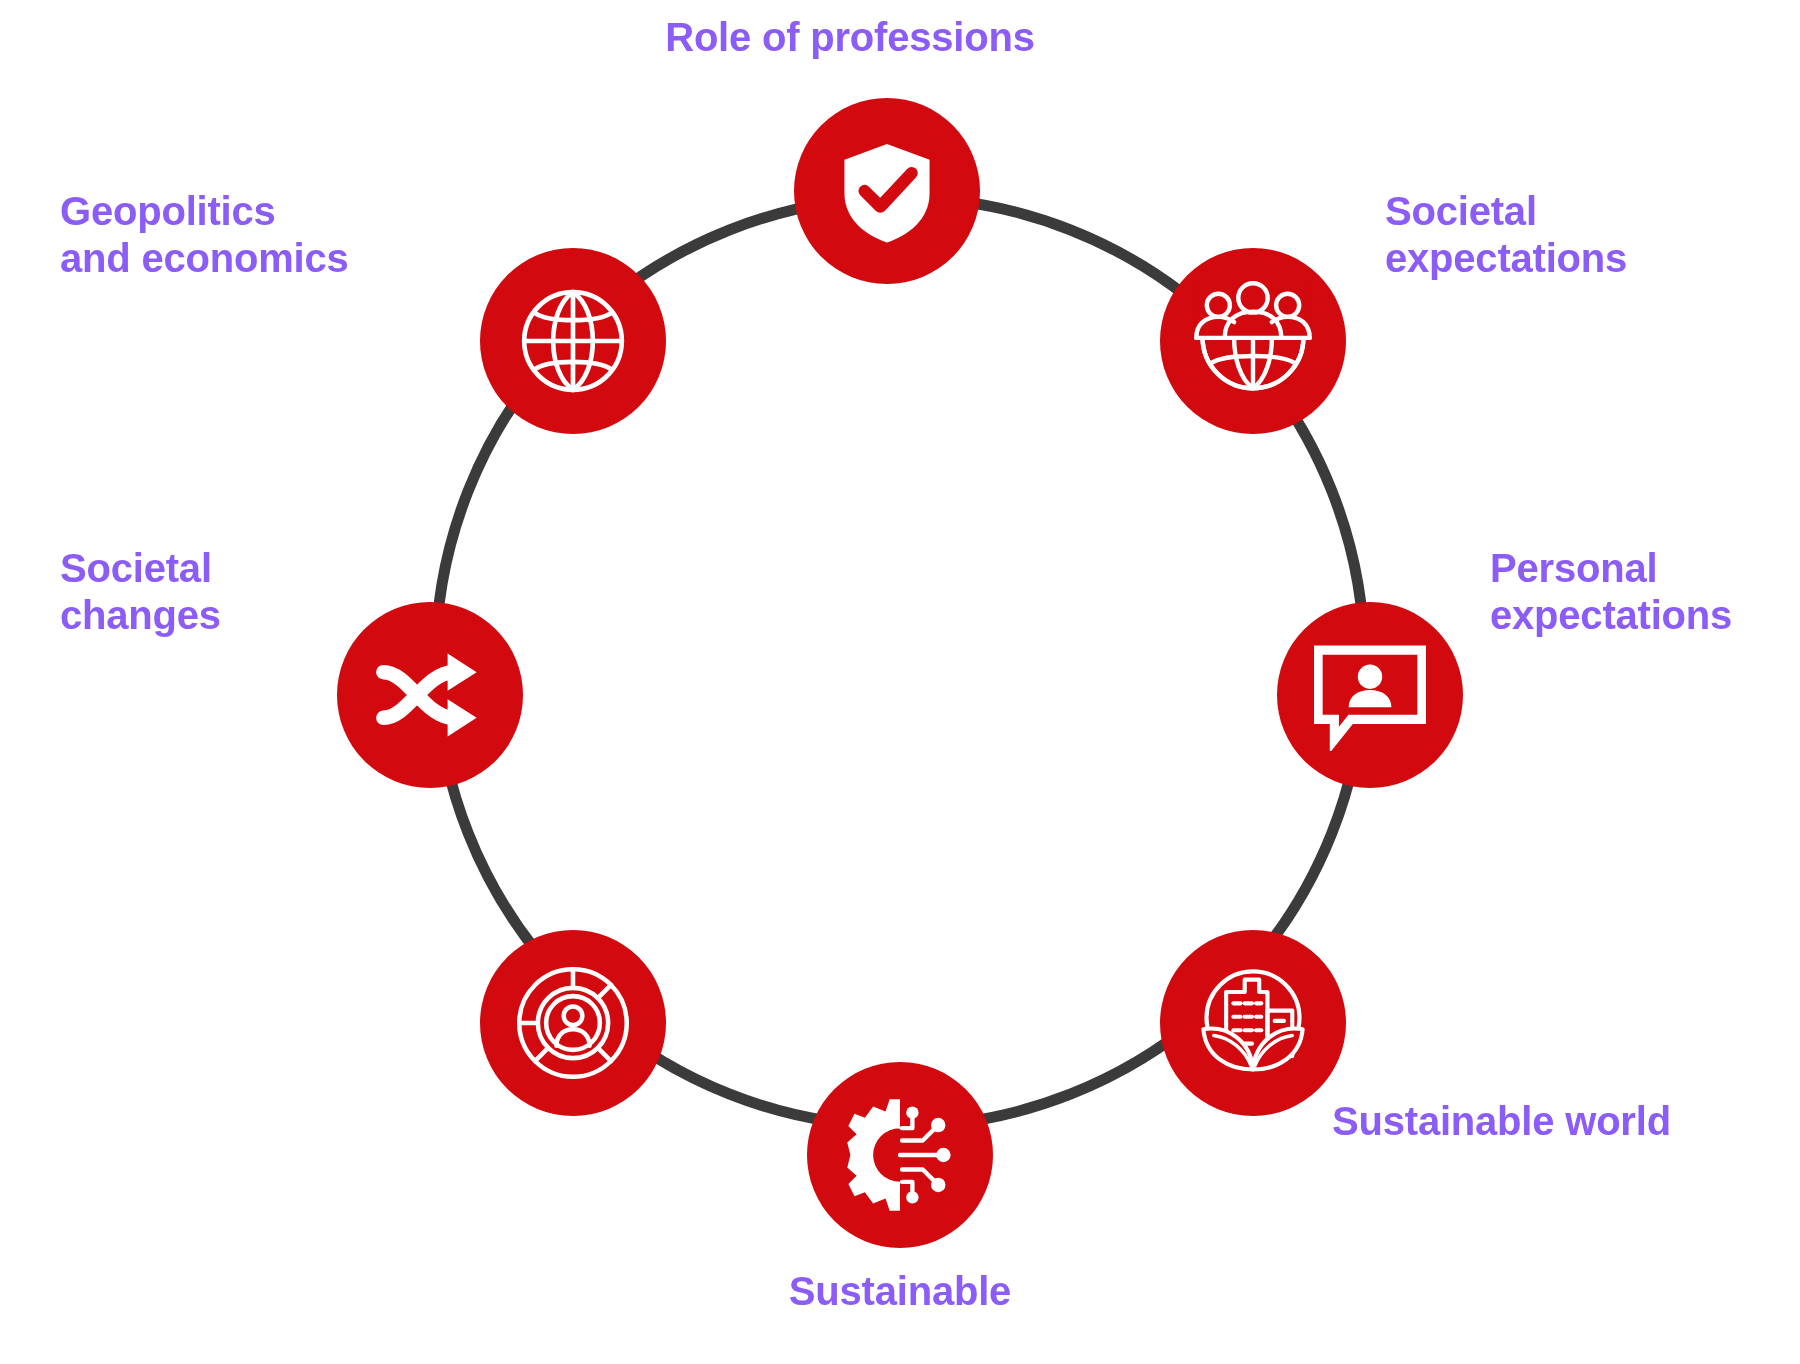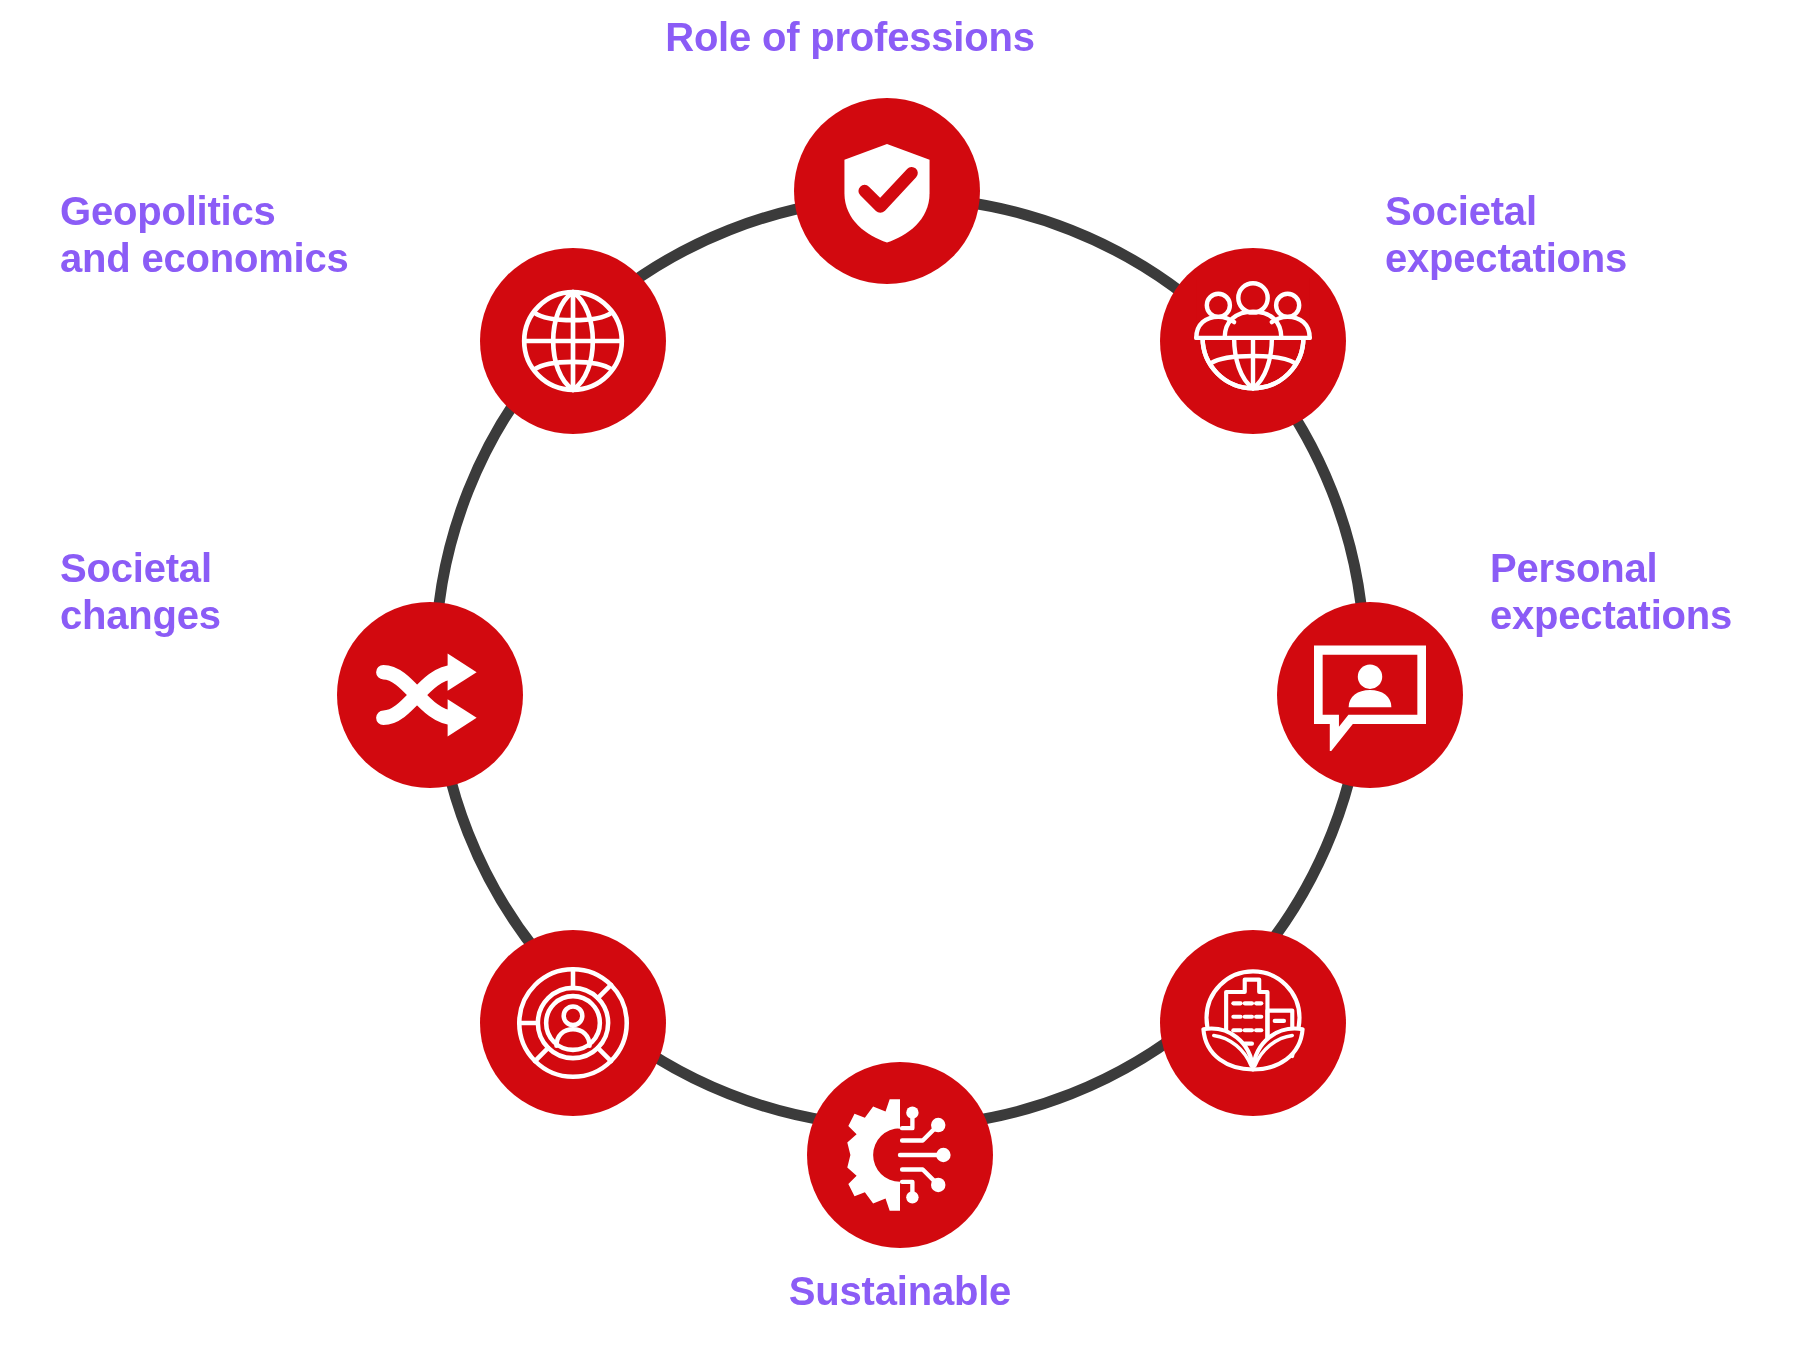--- a/index.html
+++ b/index.html
@@ -153,20 +153,21 @@
 
         <g>
           <path d="M60 105 C36 105 14 92 12 66 C36 62 58 78 60 105 Z" fill="#d2090f" stroke="#ffffff" stroke-width="4" stroke-linejoin="round"></path>
           <path d="M60 105 C84 105 106 92 108 66 C84 62 62 78 60 105 Z" fill="#d2090f" stroke="#ffffff" stroke-width="4" stroke-linejoin="round"></path>
           <path d="M22 72 C38 74 52 86 58 101" fill="none" stroke="#ffffff" stroke-width="3.4" stroke-linecap="round"></path>
           <path d="M98 72 C82 74 68 86 62 101" fill="none" stroke="#ffffff" stroke-width="3.4" stroke-linecap="round"></path>
         </g>
       </svg>
     </span>
   </div>
+  <div class="label l" style="left:1332px; top:1098px; width:460px;">Sustainable world</div>
 
   <div class="node" style="left:807px; top:1062px;">
     <span>
       <svg width="124" height="124" viewBox="0 0 120 120">
 
         <path d="M60 6 L60 114 L50 114 L46 102 L34 107 L26 96 L16 100 L10 88 L18 80 L9 72 L12 60 L9 48 L18 40 L10 32 L16 20 L26 24 L34 13 L46 18 L50 6 Z
                  M60 34 A26 26 0 0 0 60 86 L60 34 Z" fill="#ffffff" fill-rule="evenodd"></path>
 
         <path d="M60 34 A26 26 0 0 0 60 86" fill="none" stroke="#d2090f" stroke-width="0"></path>
 

